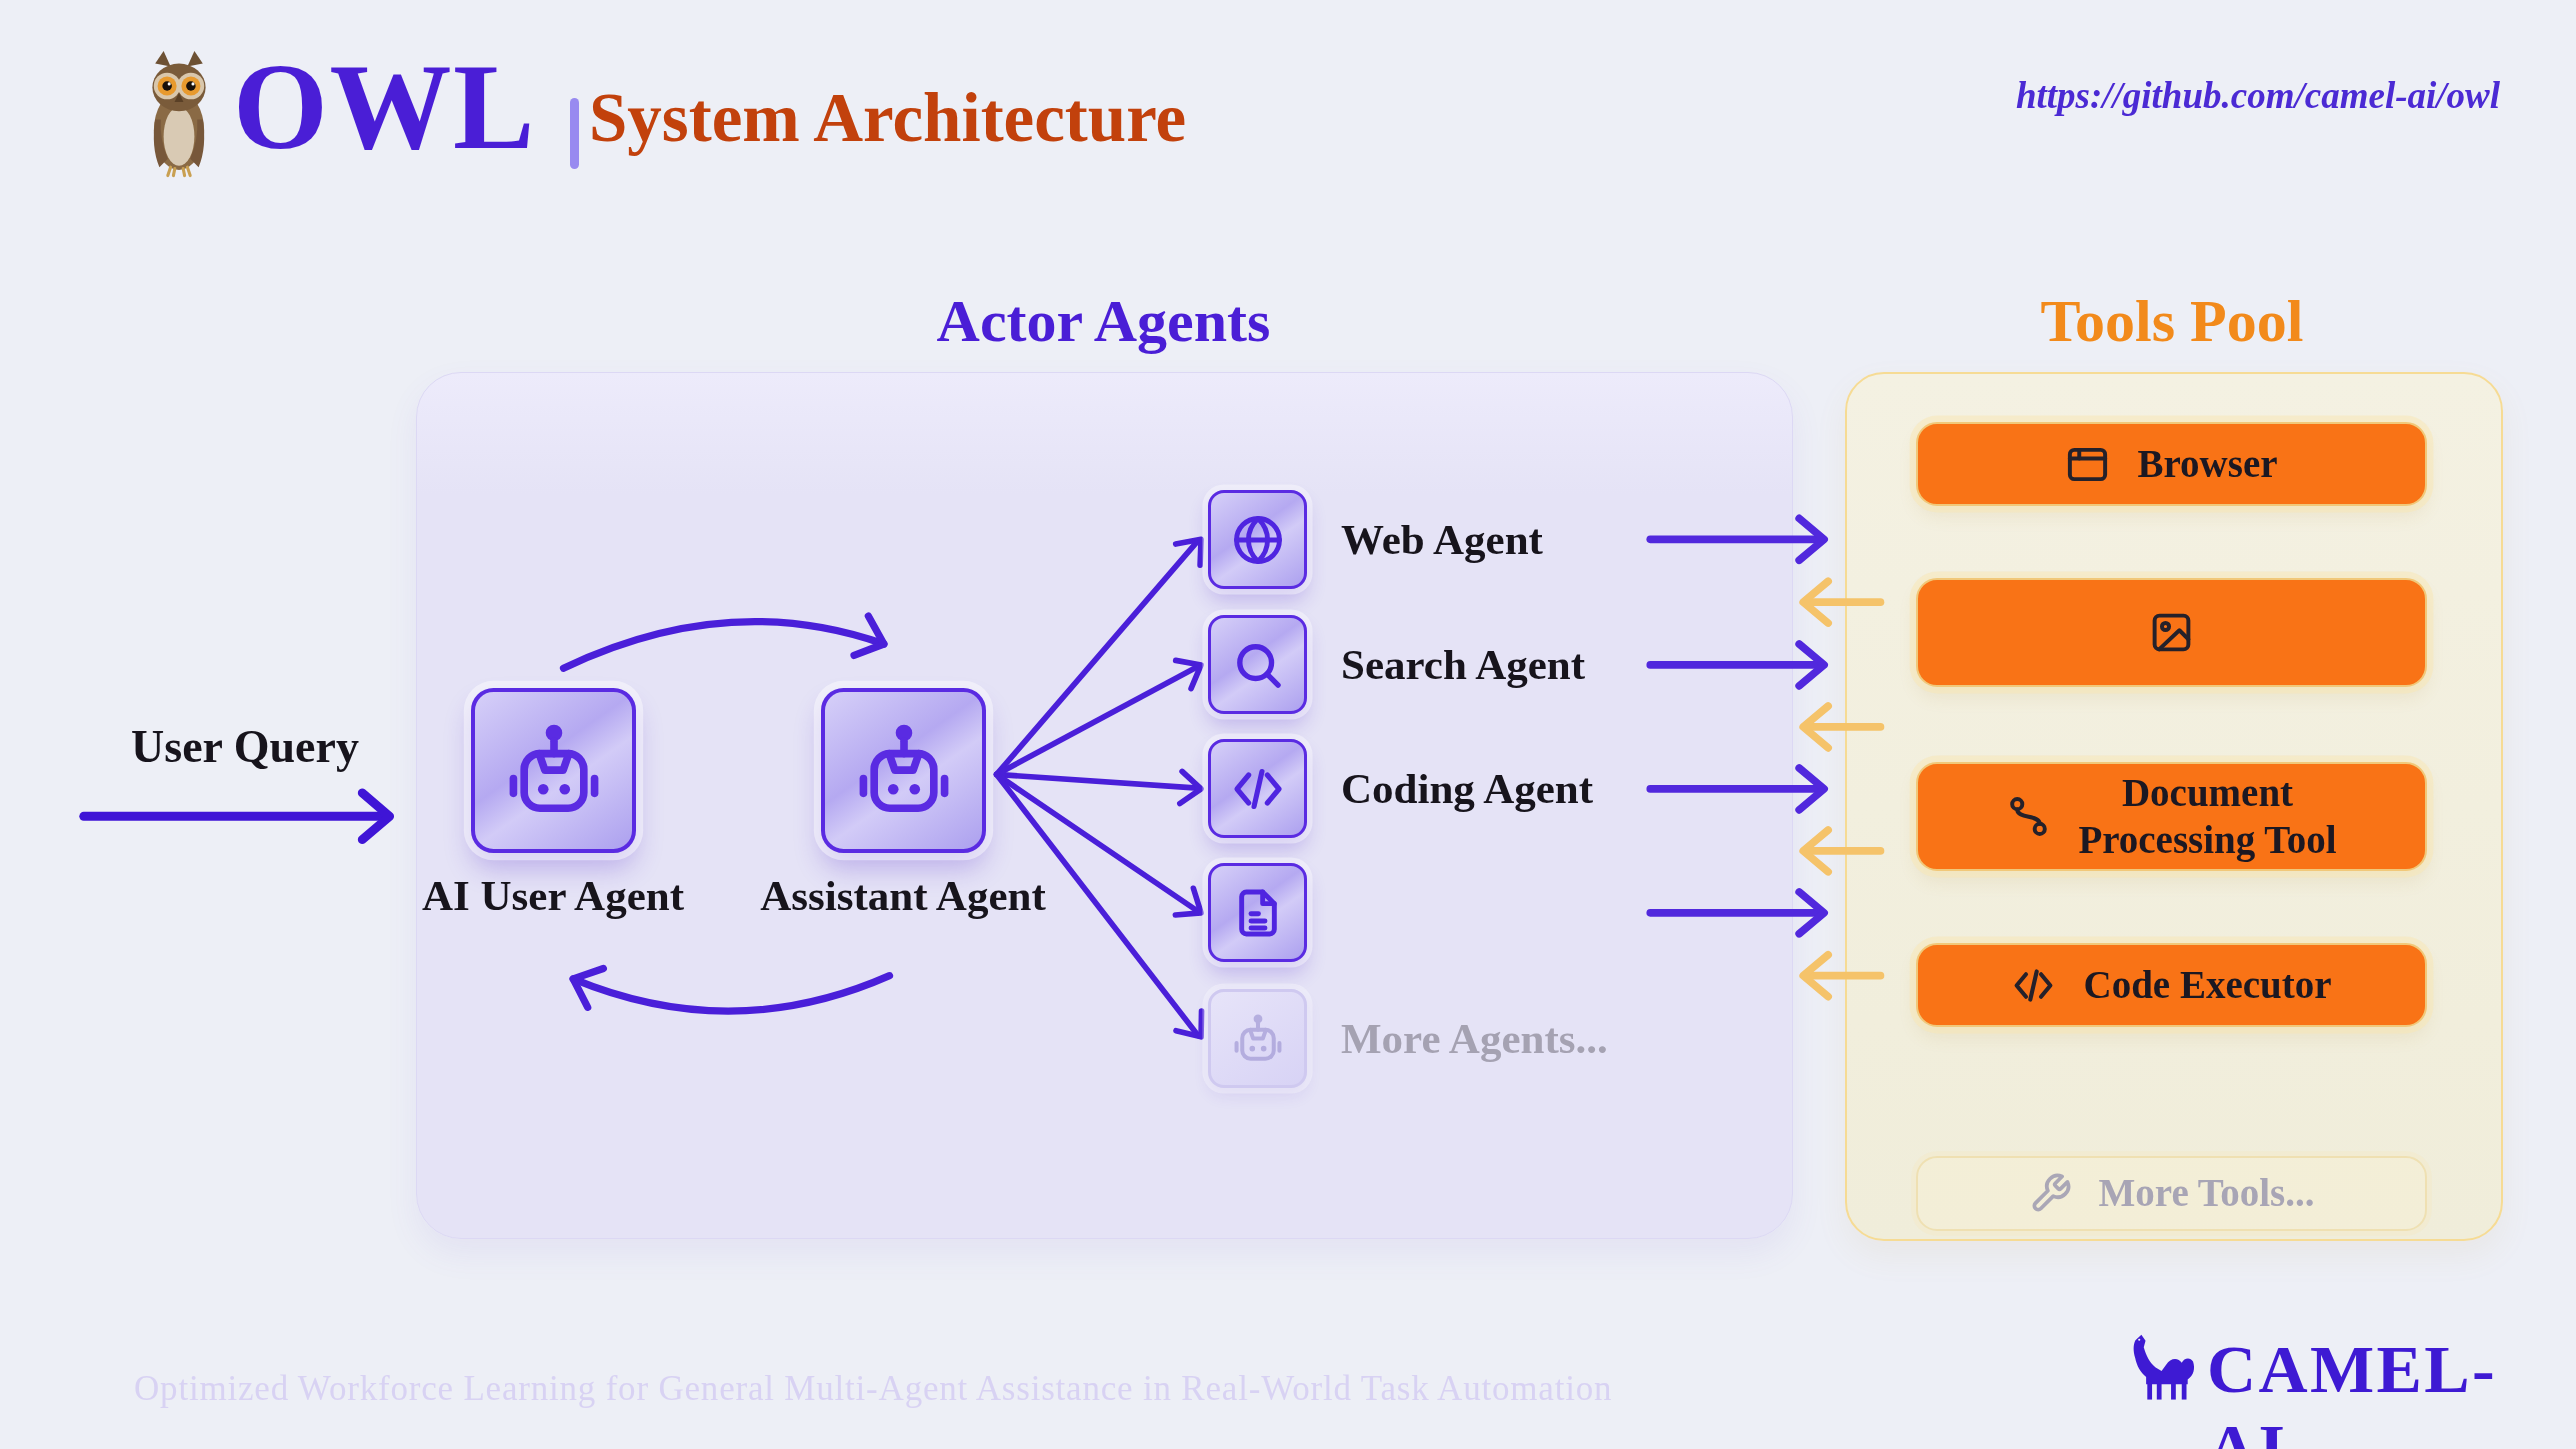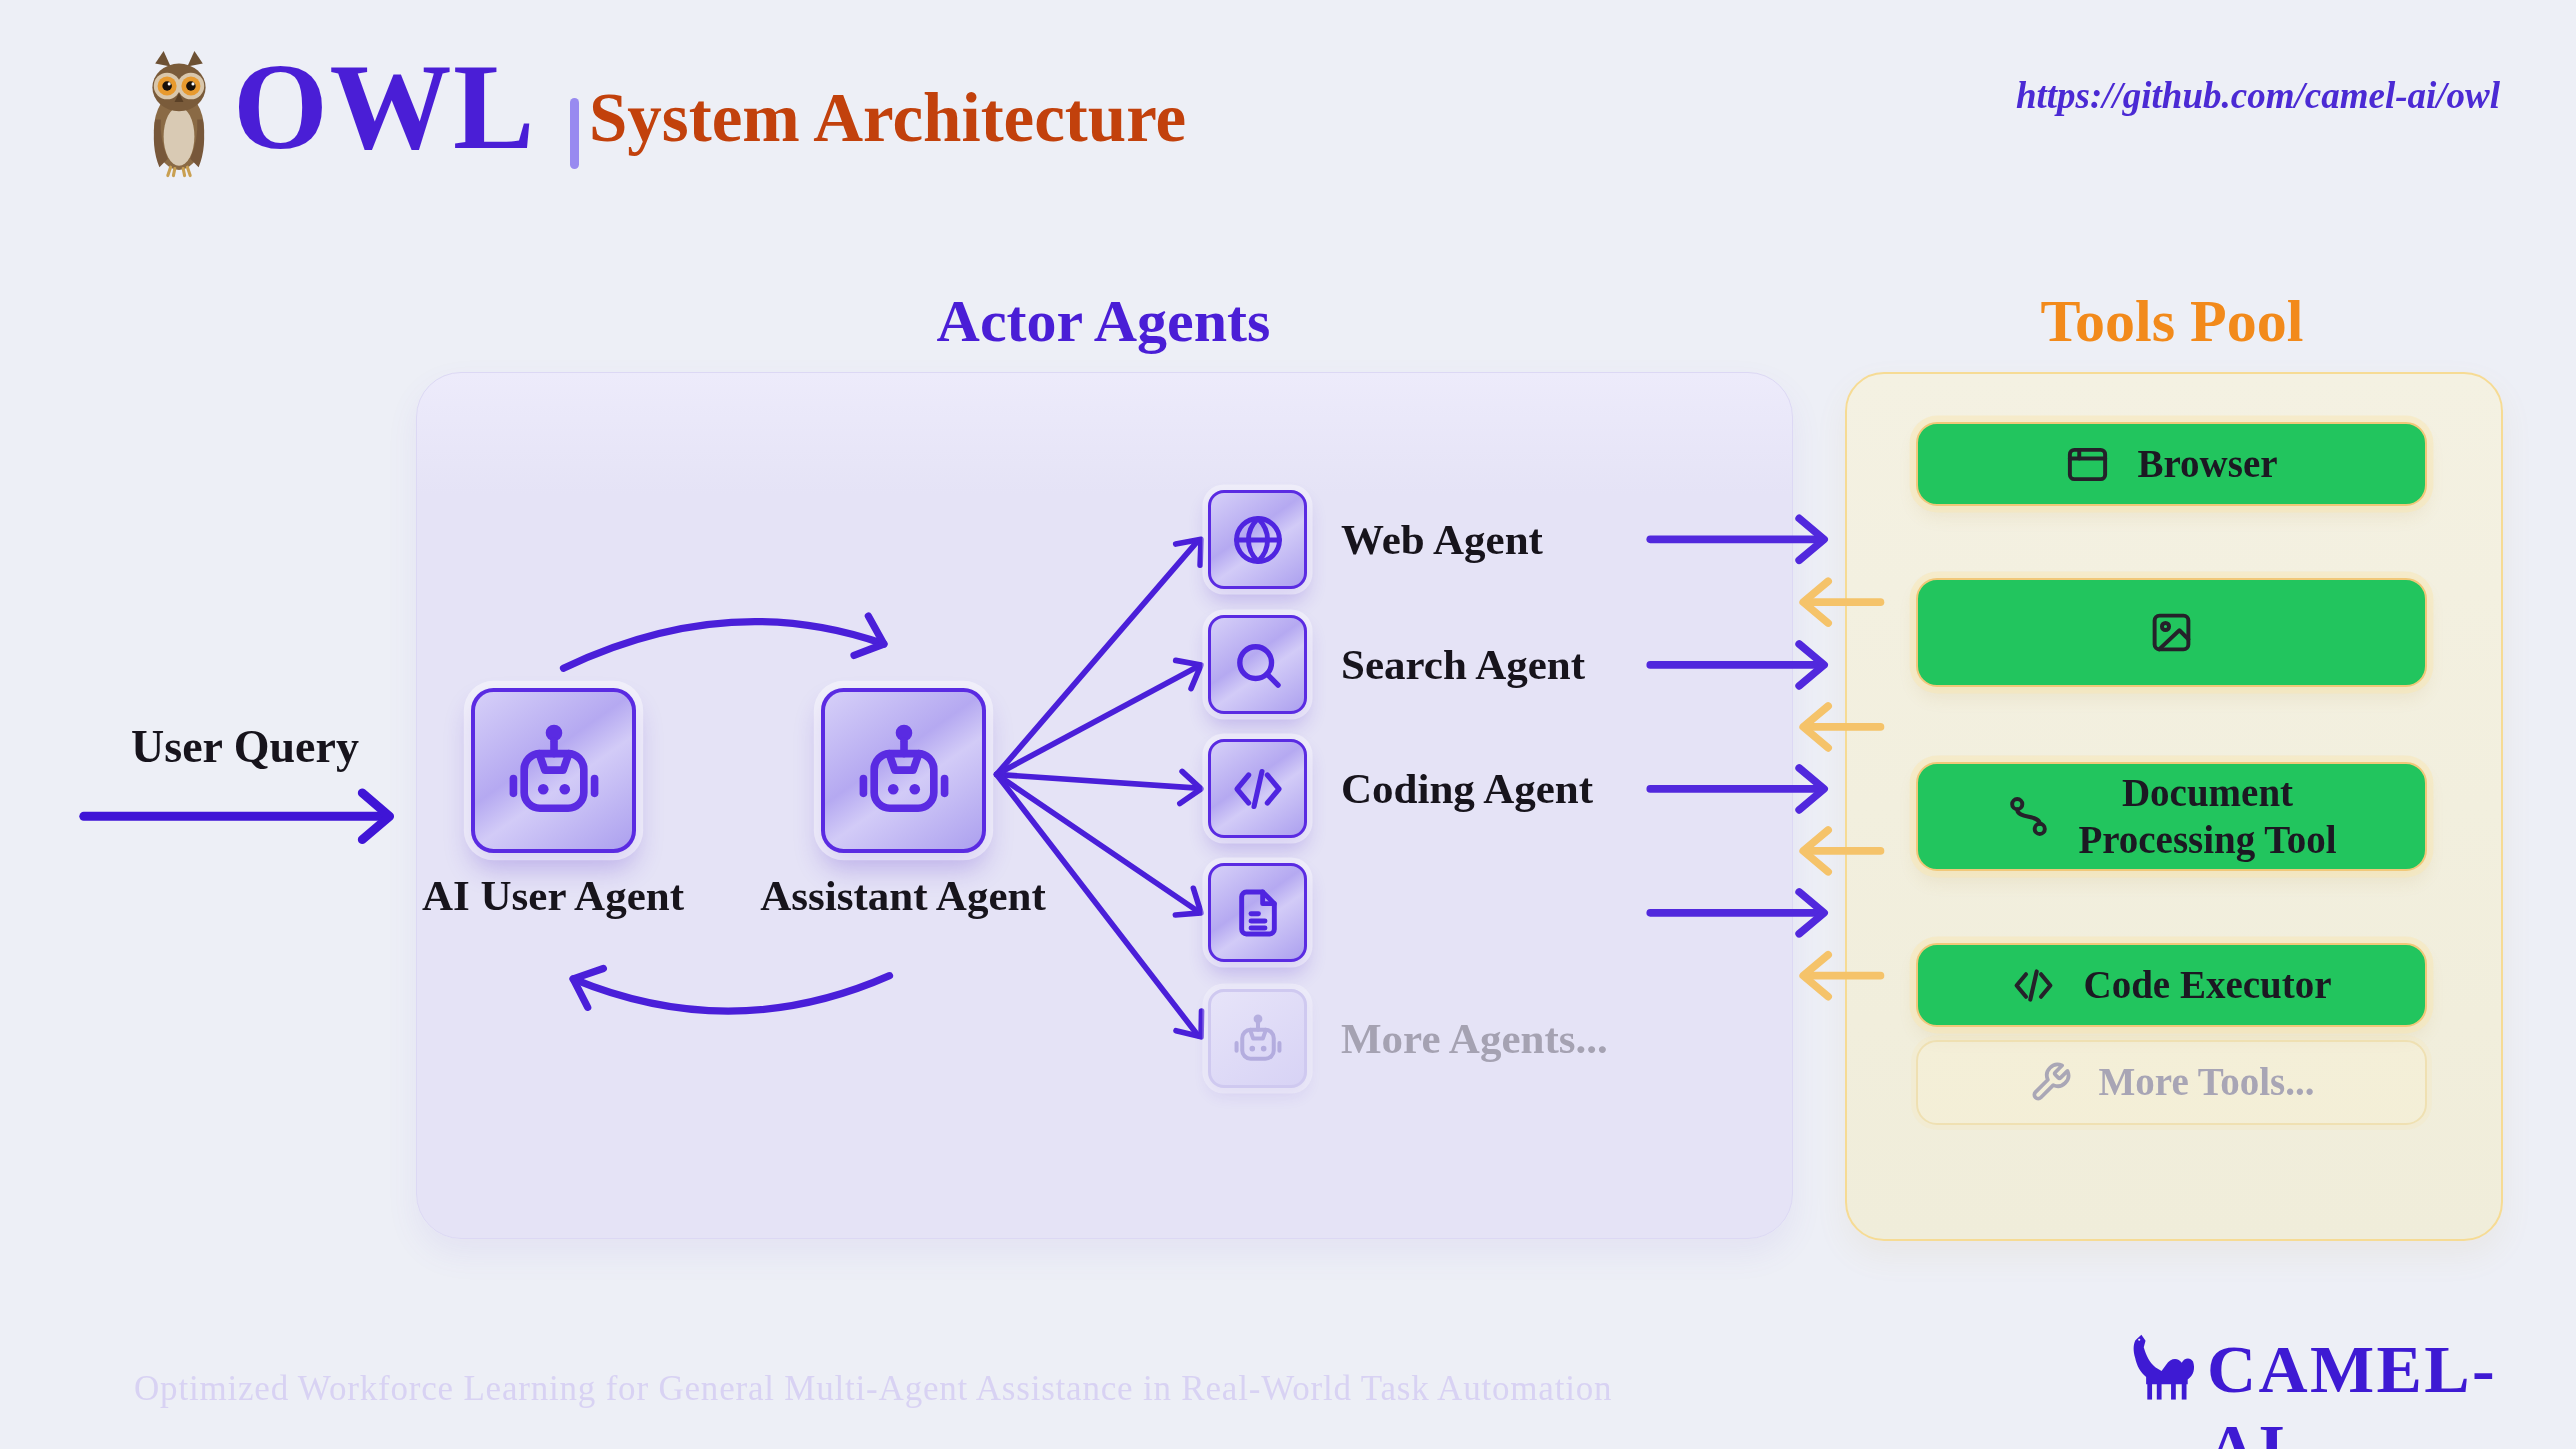--- a/index.html
+++ b/index.html
@@ -74,21 +74,21 @@
     left:1208px;height:93px;display:flex;align-items:center;gap:34px;
   }
   .agent-row .agent-label{
     font-size:43px;font-weight:700;color:#17141c;white-space:nowrap;
   }
   .agent-row .agent-label.muted{color:#a5a2b2;}
 
   
   .tool-card{
     left:1916px;width:511px;border-radius:21px;
-    background:#22c55e;border:2.4px solid #f1c879;
+    background:#f97316;border:2.4px solid #f1c879;
     box-shadow:0 0 0 6.4px rgba(247,232,184,0.55), 0 9.7px 17.7px rgba(180,140,50,0.12);
     display:flex;align-items:center;justify-content:center;gap:27px;
     box-sizing:border-box;
   }
   .tool-card .tool-label{
     font-size:39px;font-weight:700;color:#1c1822;text-align:center;line-height:1.18;
     white-space:nowrap;
   }
   .tool-card.card-muted{
     background:rgba(250,242,210,0.35);border-color:#efe0b2;
@@ -345,21 +345,21 @@
     </div>
   </div>
 
   <div class="abs tool-card" style="top:943px;height:84px;">
     <svg class="ic" width="45" height="45" style="color:#25212a" viewBox="0 0 56 56">
         <use href="#sym-code" xlink:href="#sym-code"></use>
       </svg>
     <div class="tool-label">Code Executor</div>
   </div>
 
-  <div class="abs tool-card card-muted" style="top:1040px;height:85px;">
+  <div class="abs tool-card card-muted" style="top:1156px;height:75px;">
     <svg class="ic" width="43" height="43" style="color:#aaa7b6" viewBox="0 0 54 54">
         <use href="#sym-wrench" xlink:href="#sym-wrench"></use>
       </svg>
     <div class="tool-label">More Tools...</div>
   </div>
 
   <div class="abs tagline">Optimized Workforce Learning for General Multi-Agent Assistance in Real-World Task Automation</div>
 
   <svg class="abs" style="left:2120px;top:1327px;" width="76" height="81" viewBox="0 0 64 64">
     <path fill="#3e1ad3" d="M13 9 L18 4.5 L21.5 9.5 L20 15 C22 22 25 28 30 32 L35 35 L39 29.5 C42 24 49 23 52 28 C54 24 59 23 61.5 27 C63.5 33 62 39 57 42 L57 46 L22 46 L22 40 C17 36 14 30 12.8 24 C11 18 11 13 13 9 Z"></path>

